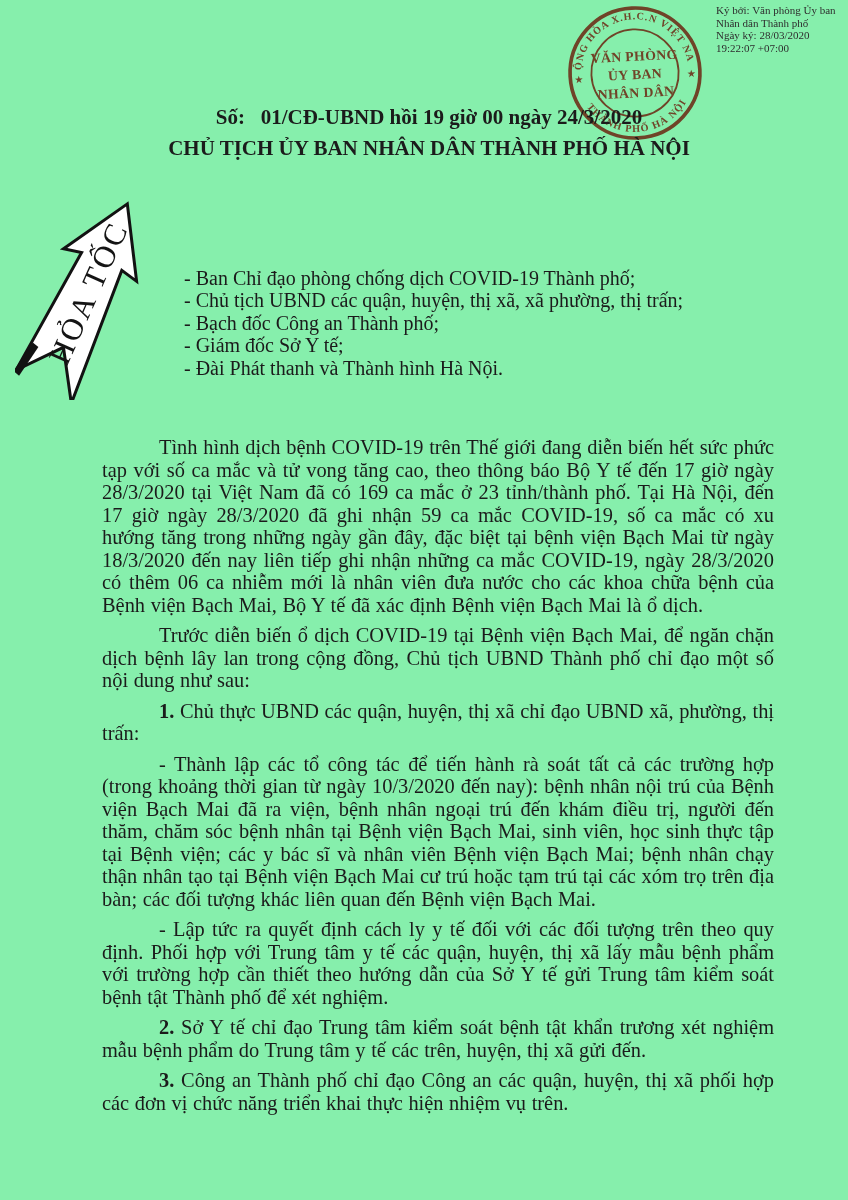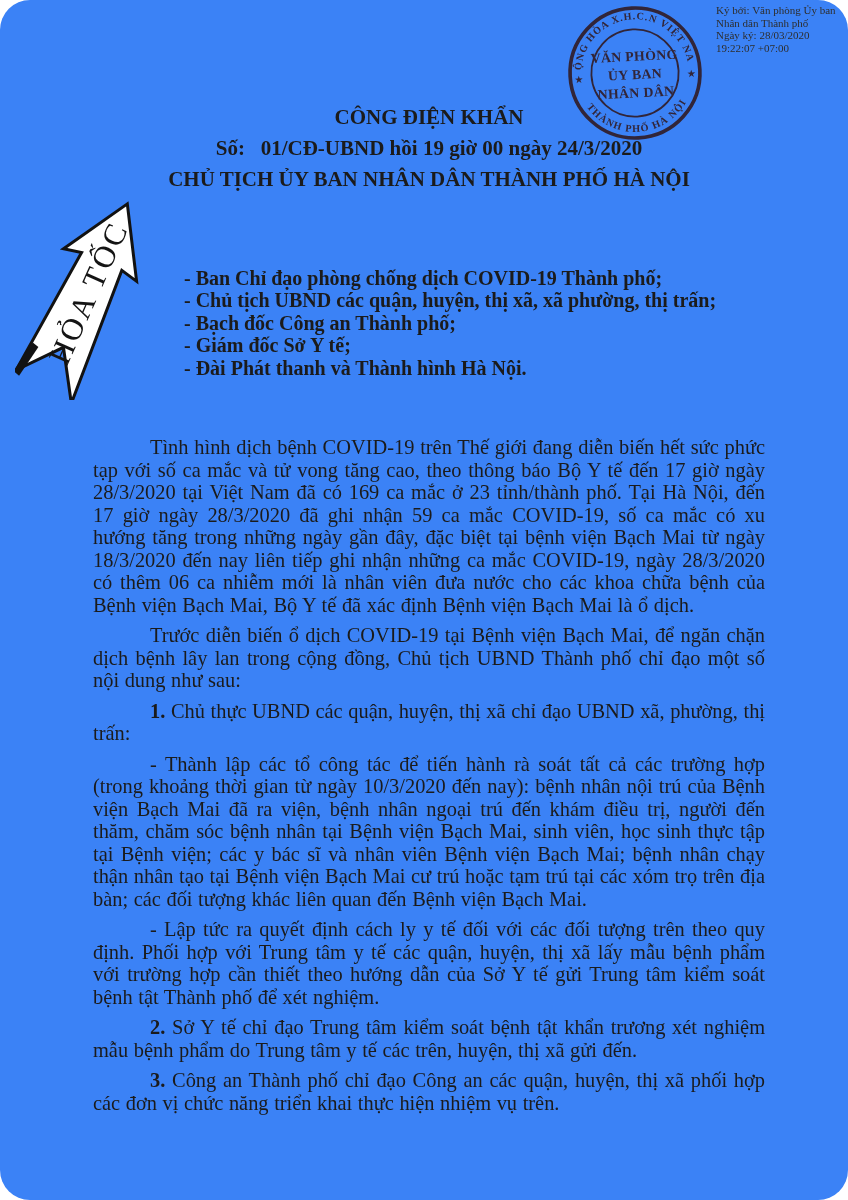--- a/index.html
+++ b/index.html
@@ -1,20 +1,20 @@
 <!DOCTYPE html>
 <html style="--stamp-color: #d03a2c;"><head>
 <meta charset="utf-8">
 <style>
   html,body{margin:0;padding:0;}
   body{
     width:848px;height:1200px;background:#ffffff;position:relative;overflow:hidden;
     font-family:"Liberation Serif","DejaVu Serif",serif;color:#1b1b1b;
   }
-  .page{position:absolute;inset:0;background:#3b82f6;border-radius:30px;}
+  .page{position:absolute;inset:0;background:#86efac;}
 
   
   .sig-note{
     position:absolute;left:716px;top:4px;width:130px;
     font-size:11px;line-height:12.5px;color:#2e2e2e;letter-spacing:0;
   }
 
   
   .stamp-svg{
     position:absolute;left:566px;top:4px;width:138px;height:138px;
@@ -33,25 +33,25 @@
   .hoatoc-text{fill:#141414;font-size:31px;letter-spacing:2.5px;text-anchor:middle;font-family:"Liberation Serif",serif;}
 
   
   .doc-header{
     position:absolute;left:93px;top:102px;width:672px;
     text-align:center;font-weight:bold;font-size:21px;line-height:31px;
   }
   .doc-number{white-space:pre-wrap;}
 
   
-  .recipients{position:absolute;left:184px;top:267px;font-size:20px;line-height:22.4px;font-weight:bold;}
+  .recipients{position:absolute;left:184px;top:267px;font-size:20px;line-height:22.4px;}
 
   
   .doc-body{
-    position:absolute;left:93px;top:436px;width:672px;
+    position:absolute;left:102px;top:436px;width:672px;
     font-size:20.4px;line-height:22.5px;text-align:justify;word-spacing:.5px;
   }
   .doc-body p{margin:0 0 8px 0;text-indent:57px;}
   .doc-body p b{font-weight:bold;}
 </style>
 </head>
 <body>
 
 <div class="page">
 
@@ -84,21 +84,20 @@
 
   <svg class="hoatoc-svg" viewBox="0 0 212 218">
     <g transform="translate(33,200) rotate(-66)">
       <path class="hoatoc-arrow" d="M 195 0 L 128 -40 L 132 -22 L -2 -34 L 38 0 L -10 30 L 132 22 L 128 40 Z"></path>
       <path class="hoatoc-blob" d="M -4 -36 L 30 -30 L 28 -23 L -6 -29 Z"></path>
       <text class="hoatoc-text" x="98" y="11">HỎA TỐC</text>
     </g>
   </svg>
 
   <div class="doc-header">
-    <div class="doc-title">CÔNG ĐIỆN KHẨN</div>
     <div class="doc-number">Số:   01/CĐ-UBND hồi 19 giờ 00 ngày 24/3/2020</div>
     <div class="doc-issuer">CHỦ TỊCH ỦY BAN NHÂN DÂN THÀNH PHỐ HÀ NỘI</div>
   </div>
 
   <div class="recipients">
     <div>- Ban Chỉ đạo phòng chống dịch COVID-19 Thành phố;</div>
     <div>- Chủ tịch UBND các quận, huyện, thị xã, xã phường, thị trấn;</div>
     <div>- Bạch đốc Công an Thành phố;</div>
     <div>- Giám đốc Sở Y tế;</div>
     <div>- Đài Phát thanh và Thành hình Hà Nội.</div>

